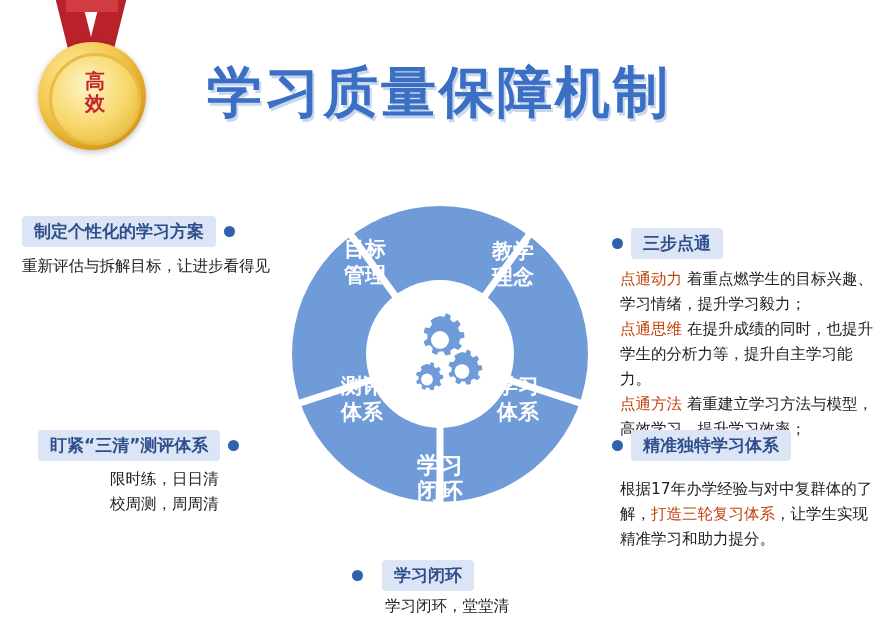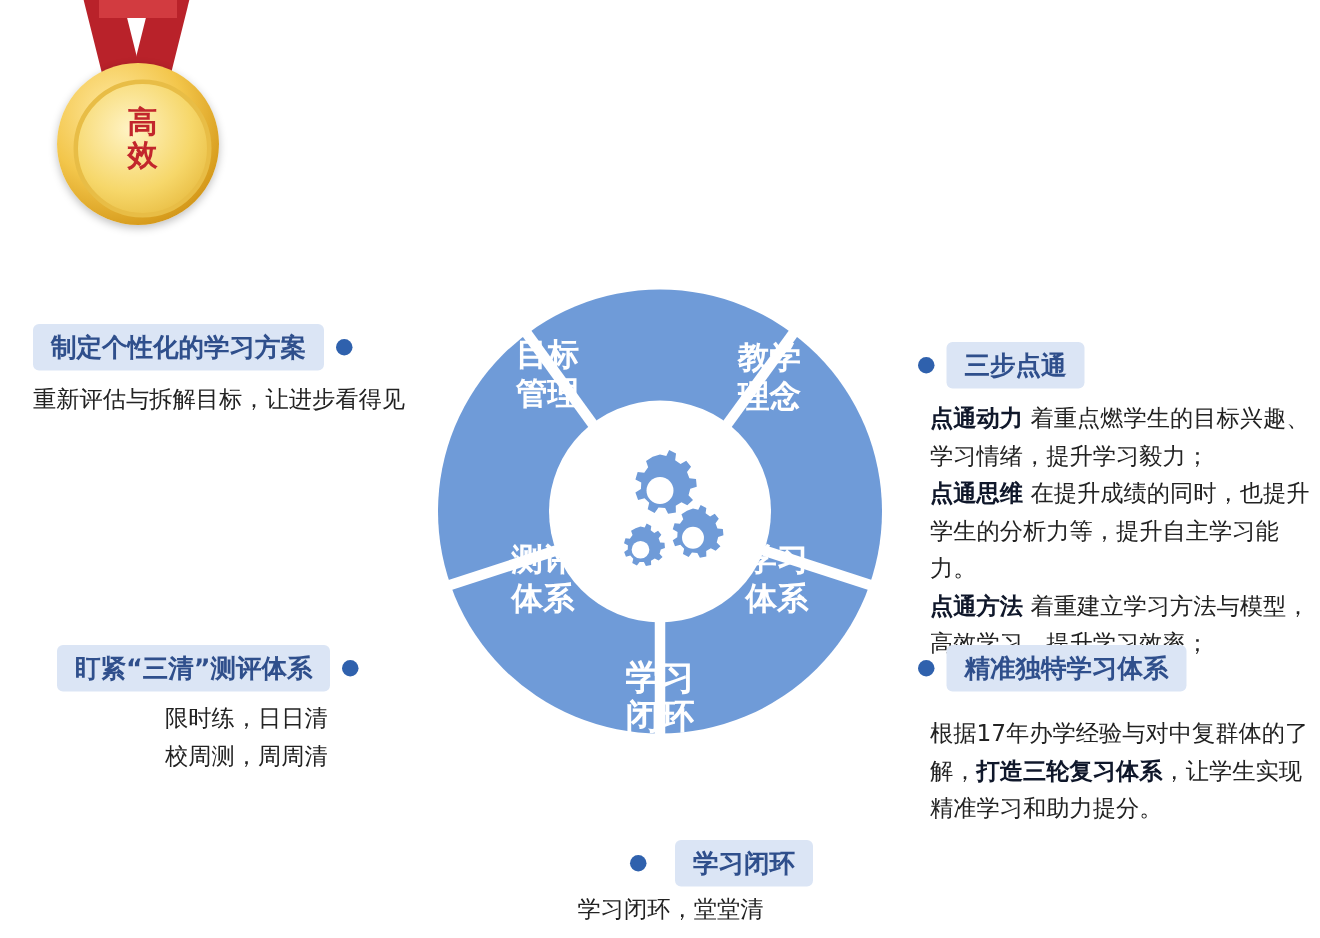--- a/index.html
+++ b/index.html
@@ -30,21 +30,21 @@
   
   .title{
     position:absolute;left:207px;top:56px;
     font-size:55px;font-weight:bold;letter-spacing:3px;
     color:#3b6fc4;
     font-family:"DejaVu Sans","Liberation Sans",sans-serif;
     text-shadow:2px 3px 0 #c9d8ef;
   }
 
   
-  .donut{position:absolute;left:292px;top:193px;width:296px;height:296px;}
+  .donut{position:absolute;left:292px;top:206px;width:296px;height:296px;}
   .ring{position:absolute;inset:0;border-radius:50%;background:#6f9bd8;}
   .gap{position:absolute;left:50%;top:50%;width:296px;height:7px;background:#ffffff;
     transform-origin:0 50%;}
   .hole{position:absolute;left:74px;top:74px;width:148px;height:148px;border-radius:50%;background:#ffffff;}
   .seg-label{position:absolute;color:#ffffff;font-weight:bold;font-size:21px;line-height:26px;text-align:center;
     font-family:"DejaVu Sans","Liberation Sans",sans-serif;}
   .lbl-goal{left:30px;top:30px;width:86px;}
   .lbl-teach{left:178px;top:32px;width:86px;}
   .lbl-learn{left:183px;top:167px;width:86px;}
   .lbl-loop{left:101px;top:246px;width:94px;font-size:23px;}
@@ -57,21 +57,21 @@
   .dot{position:absolute;width:11px;height:11px;border-radius:50%;background:#2f61ad;}
 
   
   .pill{
     display:inline-block;background:#dbe5f5;color:#2f4f8c;font-weight:bold;
     padding:4px 12px;border-radius:4px;font-size:17px;white-space:nowrap;
     font-family:"DejaVu Sans","Liberation Sans",sans-serif;
   }
   .body-txt{font-size:15.5px;color:#222;line-height:25px;
     font-family:"DejaVu Sans","Liberation Sans",sans-serif;}
-  .red{color:#0f172a;font-weight:bold;}
+  .red{color:#c2410c;font-weight:normal;}
 
   .blk{position:absolute;}
   .blk-tl{left:22px;top:216px;width:255px;text-align:left;}
   .blk-bl{left:38px;top:430px;width:240px;text-align:left;}
   .blk-tr{left:612px;top:228px;width:262px;}
   .blk-br{left:612px;top:430px;width:262px;}
   .blk-bc{left:352px;top:560px;width:190px;text-align:center;}
 
   .blk-tl .body-txt,.blk-bl .body-txt{text-align:left;}
   .bl-lines{margin-top:6px;padding-left:72px;}
@@ -91,20 +91,21 @@
     <div class="medal-outer">
       <div class="medal-inner">
         <div class="medal-text">
           <div>高</div>
           <div>效</div>
         </div>
       </div>
     </div>
   </div>
 
+  <div class="title">学习质量保障机制</div>
 
   <div class="donut">
     <div class="ring"></div>
 
     <div class="gap" style="transform:rotate(-54deg);"></div>
     <div class="gap" style="transform:rotate(18deg);"></div>
     <div class="gap" style="transform:rotate(90deg);"></div>
     <div class="gap" style="transform:rotate(162deg);"></div>
     <div class="gap" style="transform:rotate(234deg);"></div>
     <div class="hole"></div>
@@ -192,20 +193,20 @@
     <div class="hdr-row">
       <span class="dot" style="position:relative;"></span>
       <span class="pill">精准独特学习体系</span>
     </div>
     <div class="body-txt" style="margin-top:16px;margin-left:8px;">
       <span>根据17年办学经验与对中复群体的了解，</span><span class="red">打造三轮复习体系</span><span>，让学生实现精准学习和助力提分。</span>
     </div>
   </div>
 
   <div class="blk blk-bc">
-    <div style="display:flex;align-items:center;justify-content:flex-end;gap:19px;">
+    <div style="display:flex;align-items:center;justify-content:flex-start;gap:19px;">
       <span class="dot" style="position:relative;"></span>
       <span class="pill">学习闭环</span>
     </div>
     <div class="body-txt" style="margin-top:3px;">学习闭环，堂堂清</div>
   </div>
 
 </div>
 
 </body></html>

